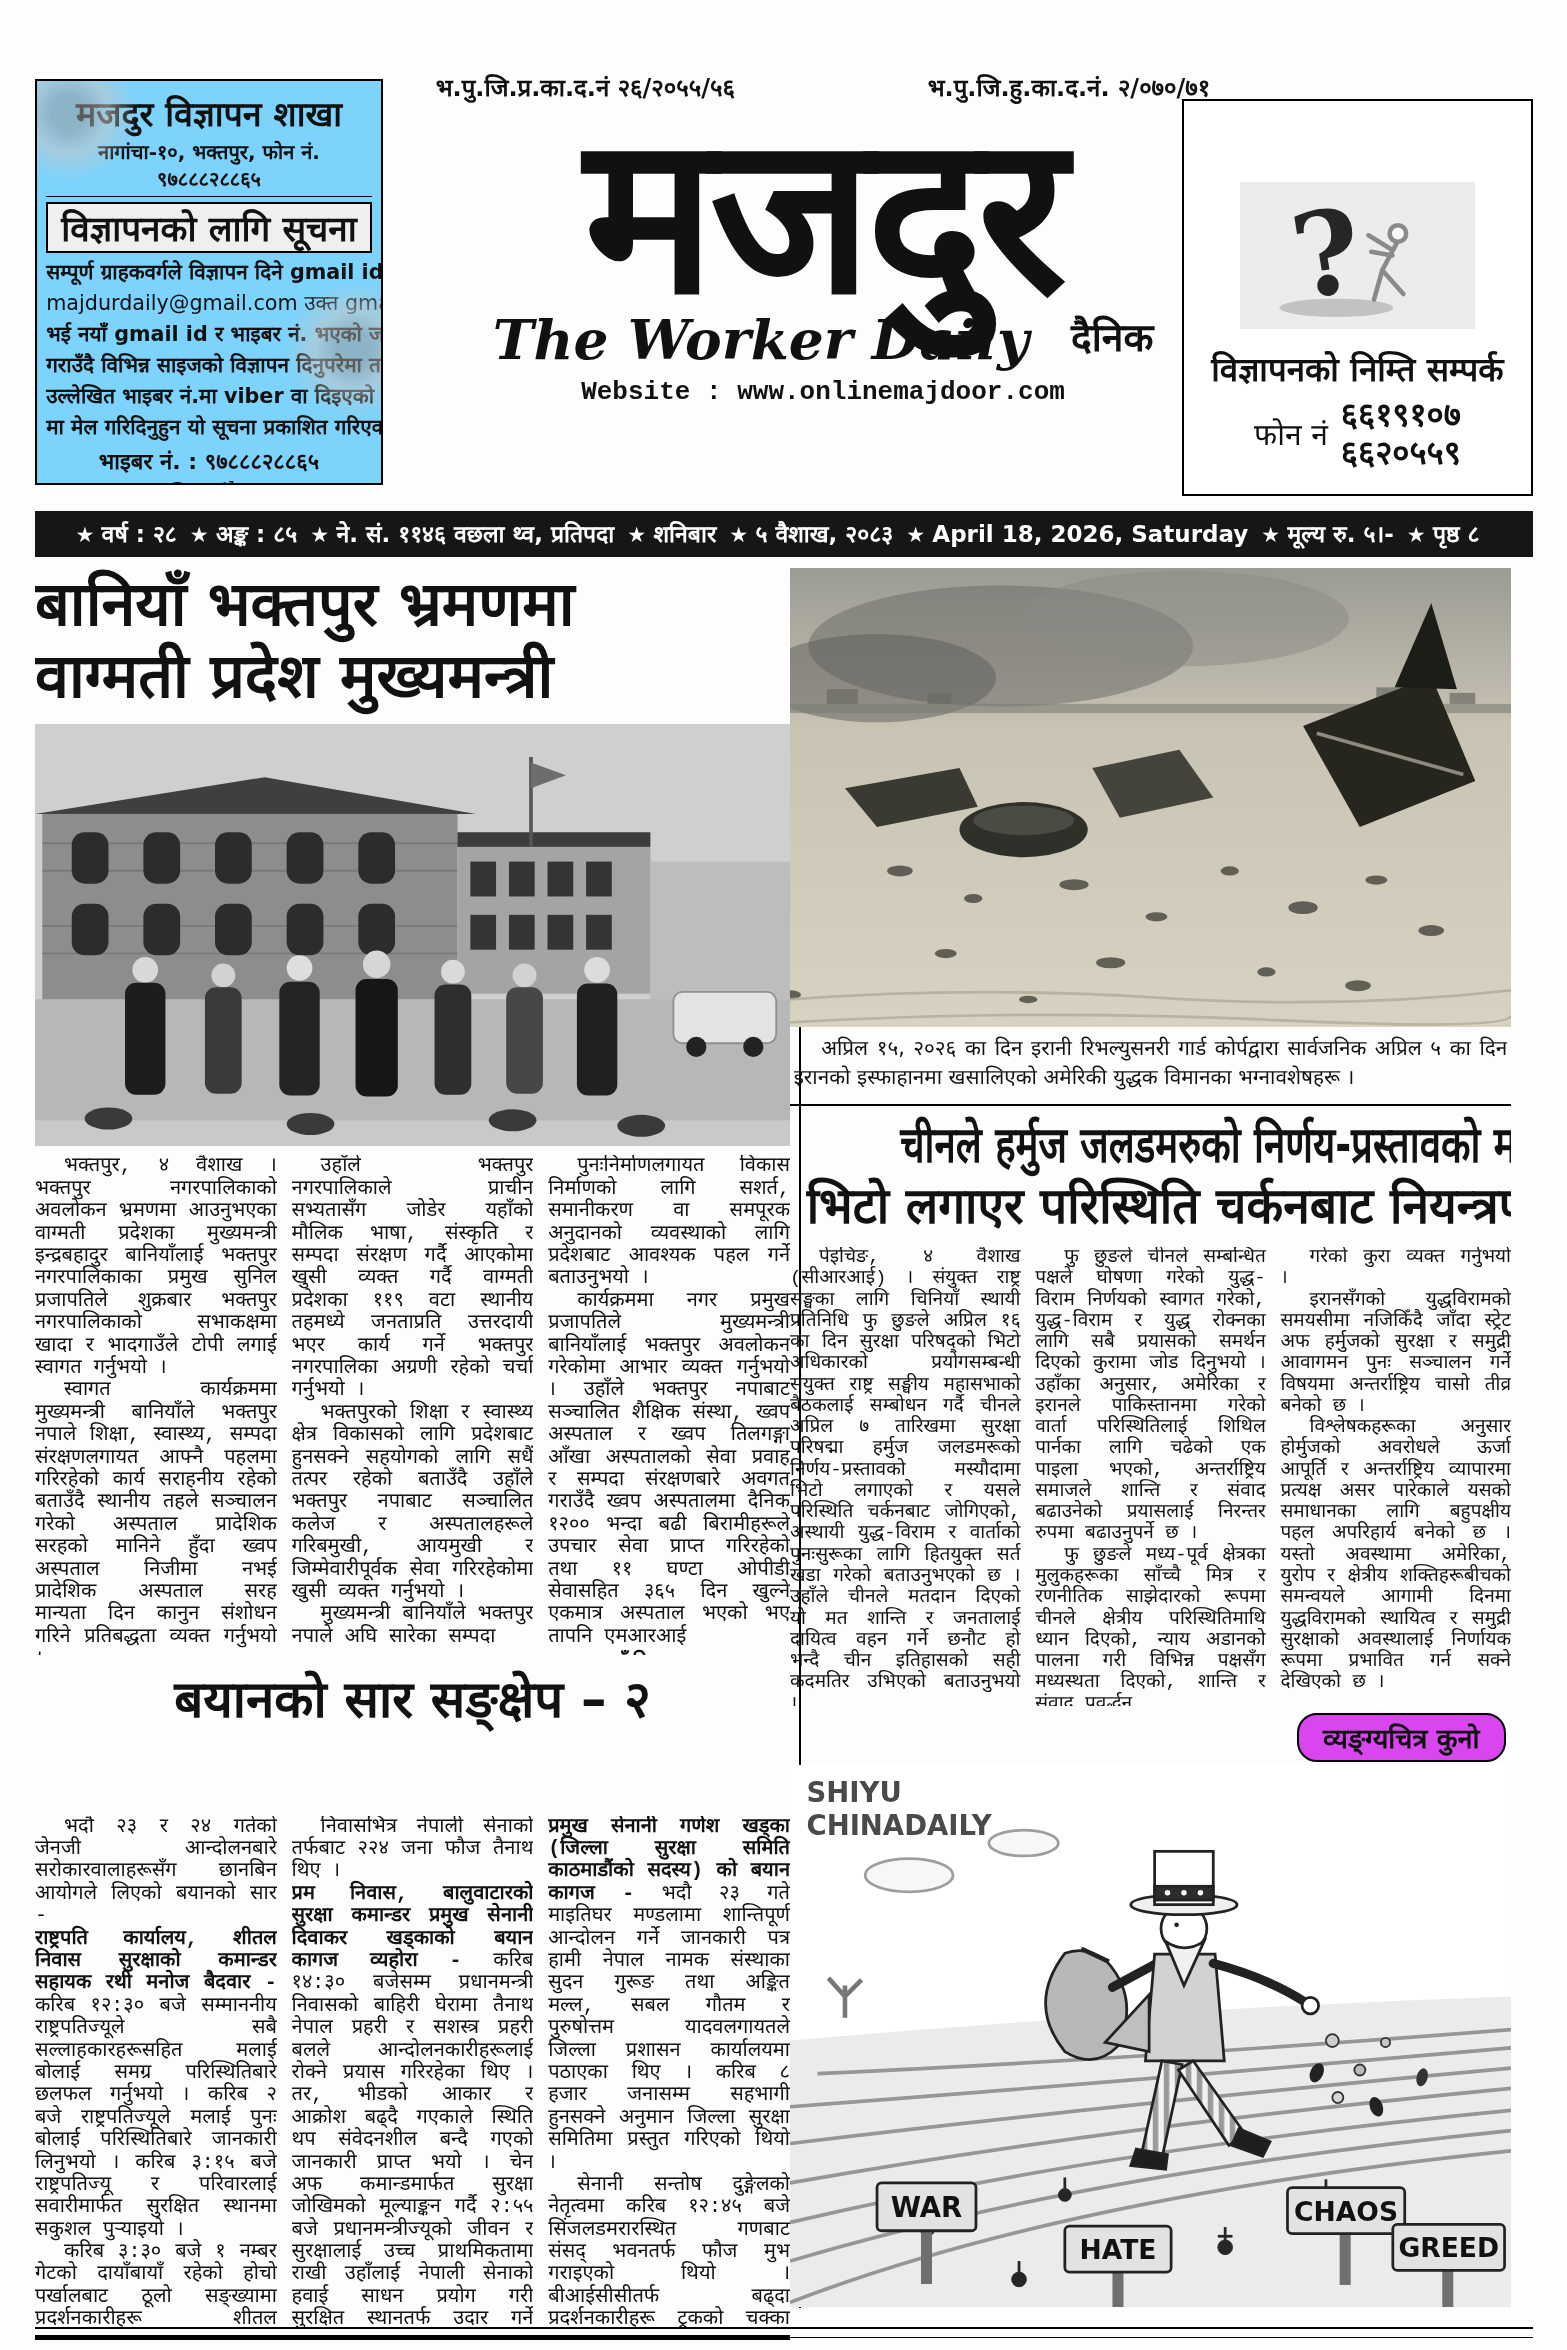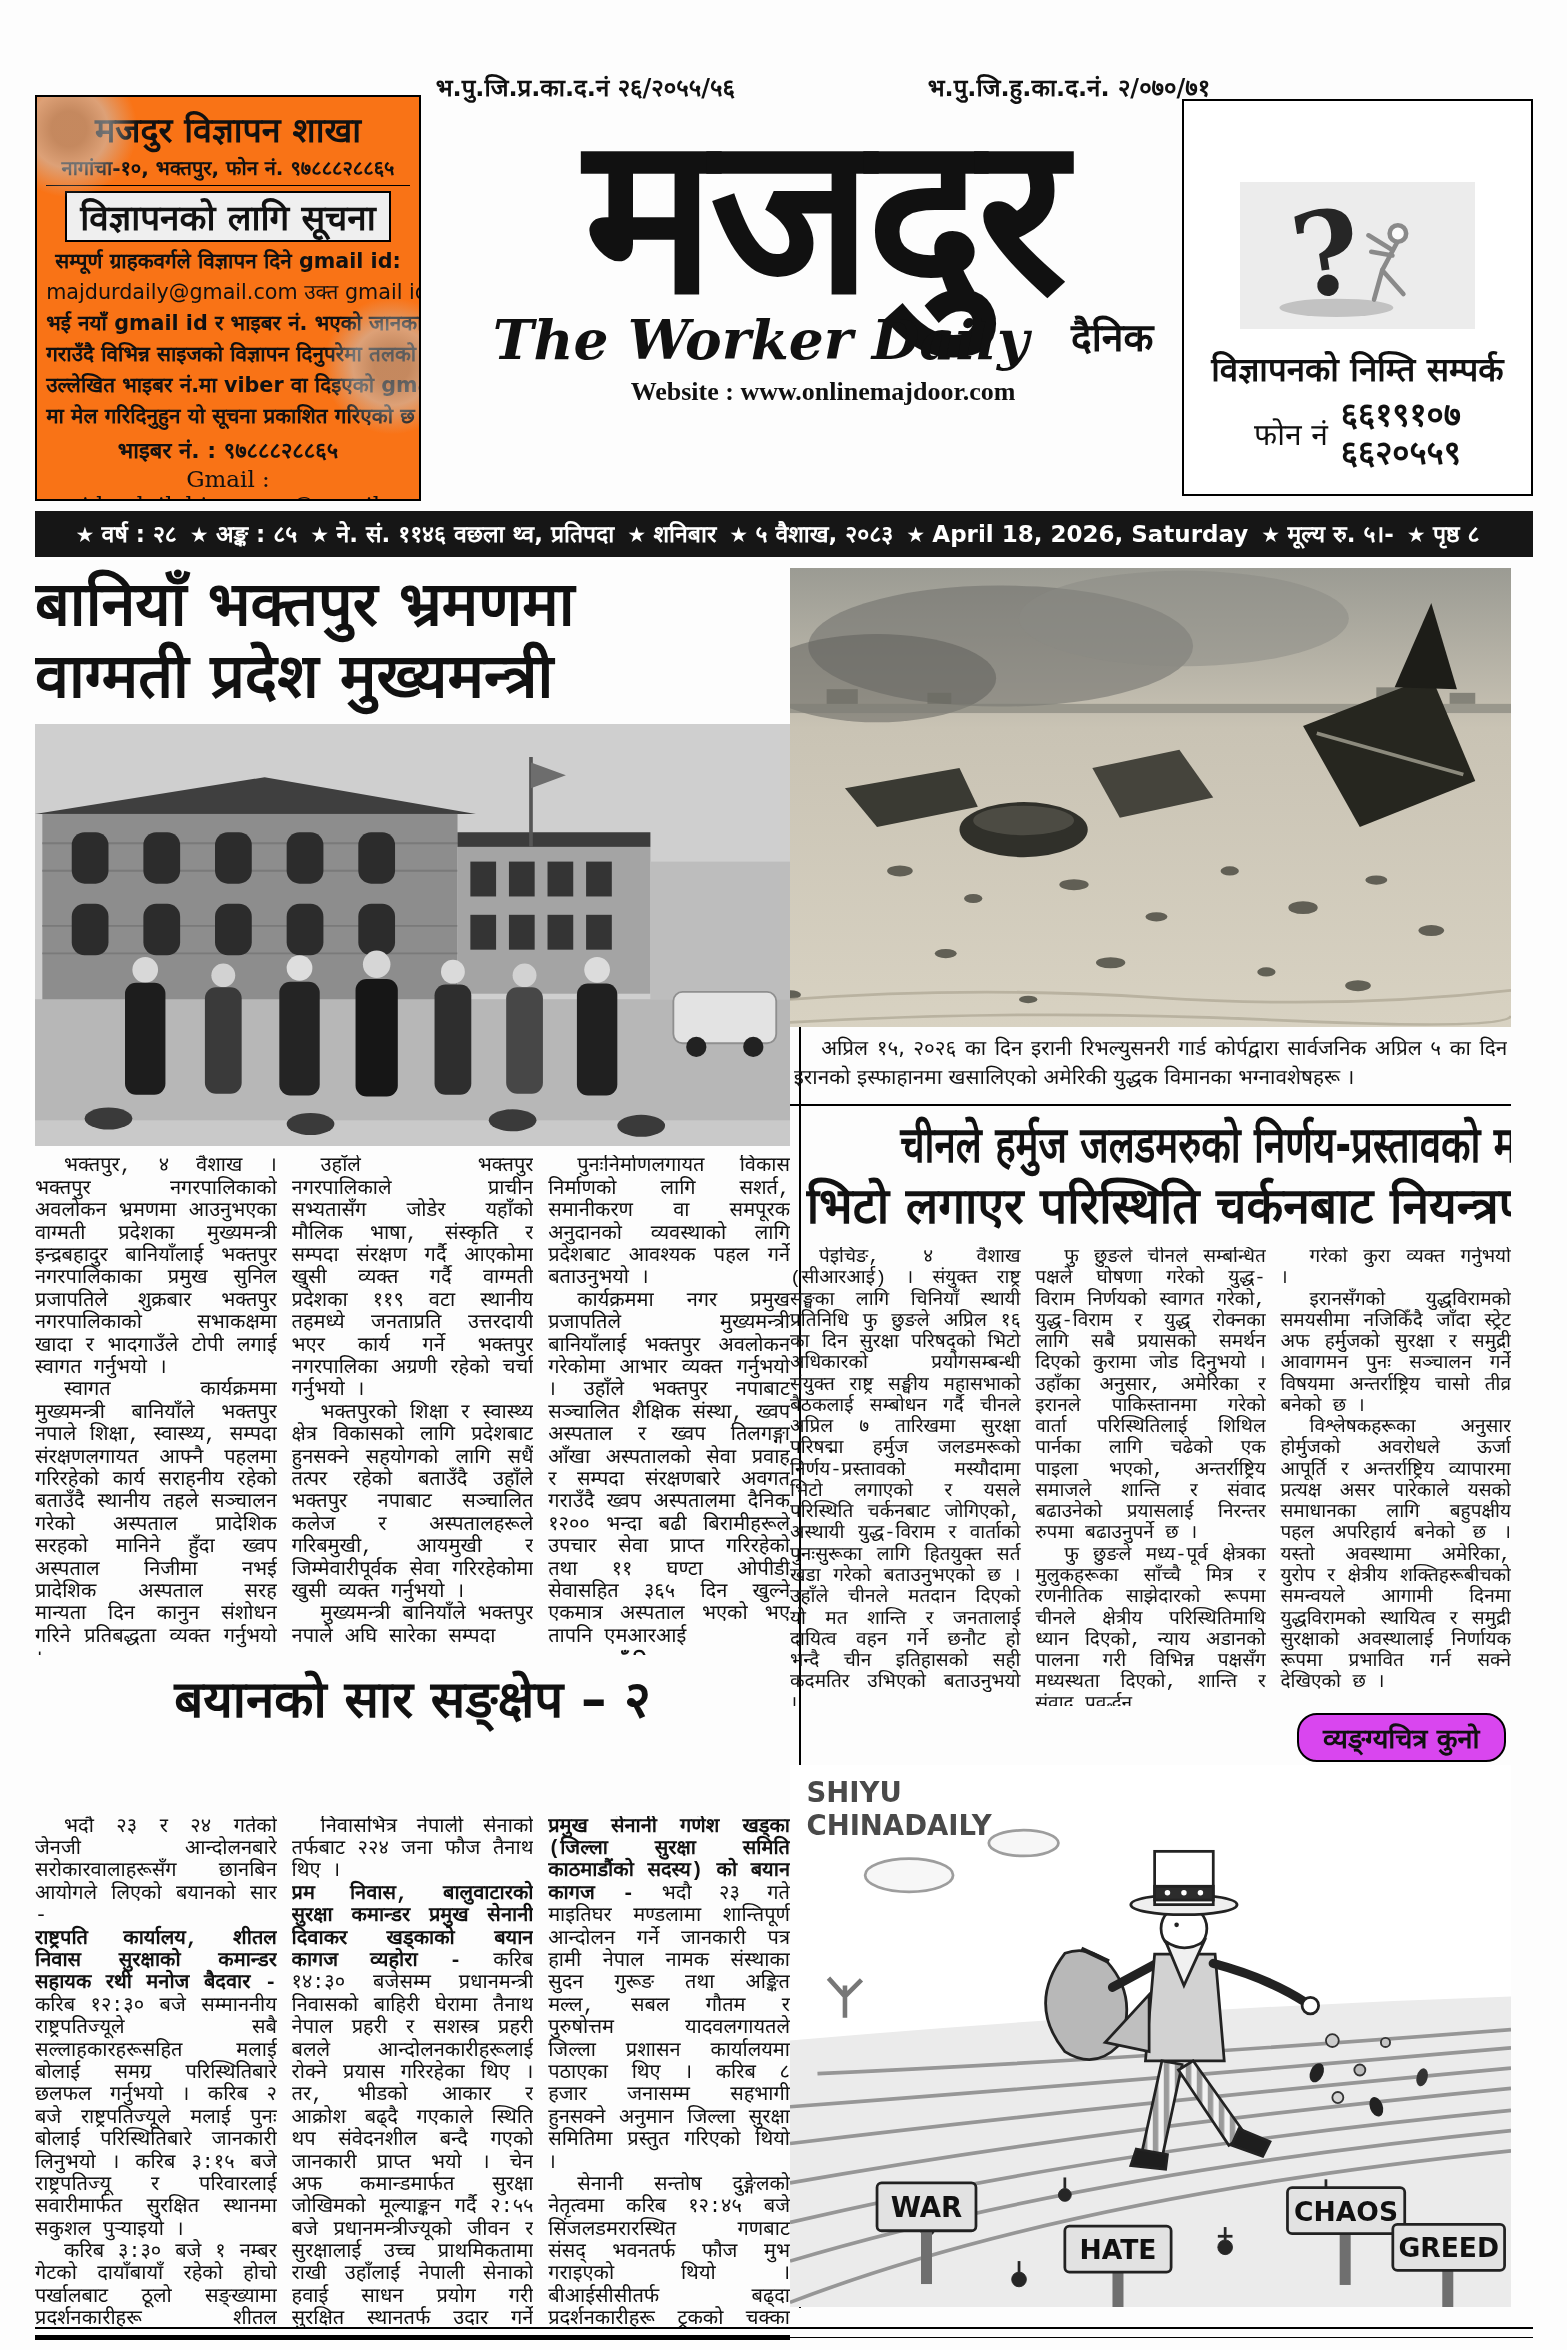--- a/index.html
+++ b/index.html
@@ -5,43 +5,43 @@
   html,body{margin:0;padding:0;}
   body{width:1568px;height:2351px;position:relative;background:#fdfdfd;
        font-family:"DejaVu Sans",sans-serif;color:#111;overflow:hidden;}
   .page{position:absolute;inset:0;}
   .tc{text-align:center;}
   .fit{display:inline-block;white-space:nowrap;transform-origin:left center;}
   .tc .fit,.fit.c{transform-origin:center center;}
 
   
   header{position:absolute;left:35px;right:35px;top:46px;height:459px;}
-  .adbox{position:absolute;left:0;top:49px;width:386px;height:406px;border:2.8px solid #000;
-         background:#f97316;overflow:hidden;padding:5.5px 9.2px;box-sizing:border-box;}
+  .adbox{position:absolute;left:0;top:33px;width:348px;height:406px;border:2.8px solid #000;
+         background:#7dd3fc;overflow:hidden;padding:5.5px 9.2px;box-sizing:border-box;}
   .adbox::before,.adbox::after{content:"";position:absolute;width:138px;height:138px;border-radius:50%;
          background:radial-gradient(circle,#9a9a9a 0 18%,#c6c6c6 40%,transparent 70%);opacity:.55;pointer-events:none;}
   .adbox::before{left:-37px;top:-37px;}
   .adbox::after{right:-42px;bottom:64px;}
   .ad-title{font-size:34px;font-weight:bold;text-align:center;margin:3.7px 0 0;}
   .ad-address{font-size:20px;font-weight:bold;text-align:center;margin:1.8px 0 5.5px;border-bottom:1.8px solid #000;padding-bottom:4px;}
   .ad-notice{display:block;margin:5.5px auto 3.7px;width:max-content;max-width:95%;border:2.8px solid #000;background:#efefef;
              font-size:35px;font-weight:bold;padding:0 13px;}
   .ad-lines{margin:1.8px 0 0;}
   .ad-lines p{margin:0;font-size:20.7px;line-height:1.5;text-align:center;white-space:nowrap;}
   .ad-lines p.b{font-weight:bold;}
   .ad-viber{font-size:22px;font-weight:bold;text-align:center;margin:1.8px 0 0;}
   .ad-gmail{font-size:23px;text-align:center;margin:1.8px 0 5.5px;font-family:"DejaVu Serif",serif;border-bottom:2.8px solid #000;padding-bottom:7.3px;}
 
   .mast{position:absolute;left:397px;width:782px;top:0;text-align:center;}
   .regrow{display:flex;justify-content:space-between;font-size:24px;font-weight:bold;padding:24px 3.7px 0;}
   .biglogo{font-size:219px;font-weight:bold;line-height:.98;letter-spacing:-5.5px;margin-top:5.5px;}
   .tagline-row{margin-top:-16.5px;font-size:0;}
   .tagline{font-size:55px;font-weight:bold;font-style:italic;font-family:"DejaVu Serif",serif;}
   .daily{font-size:39px;font-weight:bold;margin-left:42px;vertical-align:7.3px;}
-  .website{font-size:26px;font-weight:bold;font-family:Liberation Serif, serif;margin-top:5.5px;}
+  .website{font-size:26px;font-weight:bold;font-family:Liberation Mono, monospace;margin-top:5.5px;}
 
   .contactbox{position:absolute;right:0;top:53px;width:351px;height:397px;border:2.8px solid #000;background:#fff;
               box-sizing:border-box;text-align:center;padding-top:81px;}
   .qmark-wrap{width:235px;height:147px;margin:0 auto;background:#ececec;}
   .contact-heading{font-size:33px;font-weight:bold;margin:16.5px 0 5.5px;}
   .phone-row{display:flex;justify-content:center;align-items:center;gap:13px;}
   .phone-label{font-size:30px;font-weight:normal;}
   .phone-nums{font-size:33px;font-weight:bold;line-height:1.15;text-align:left;}
 
   

